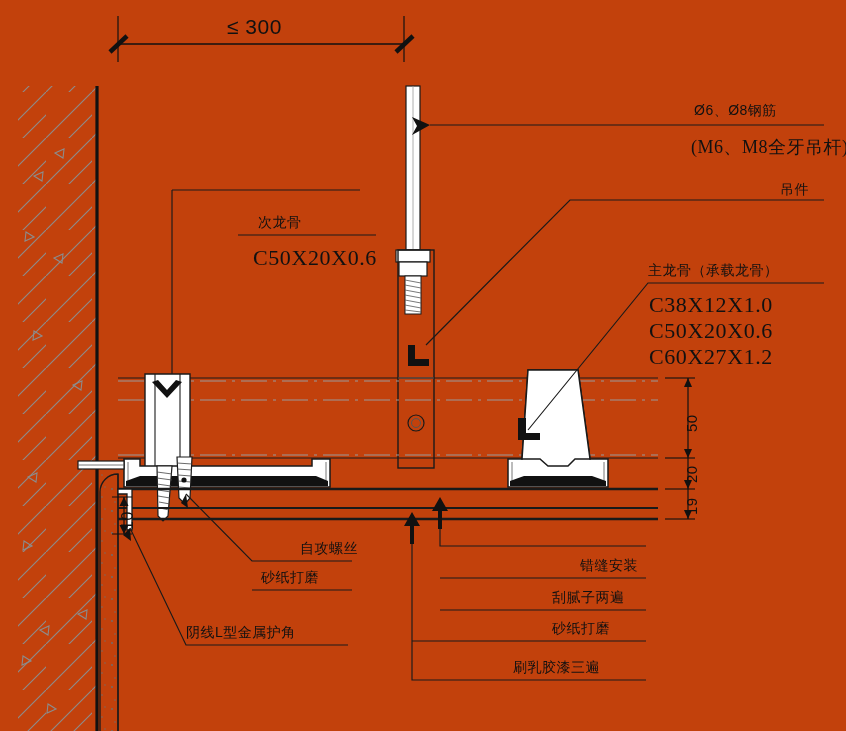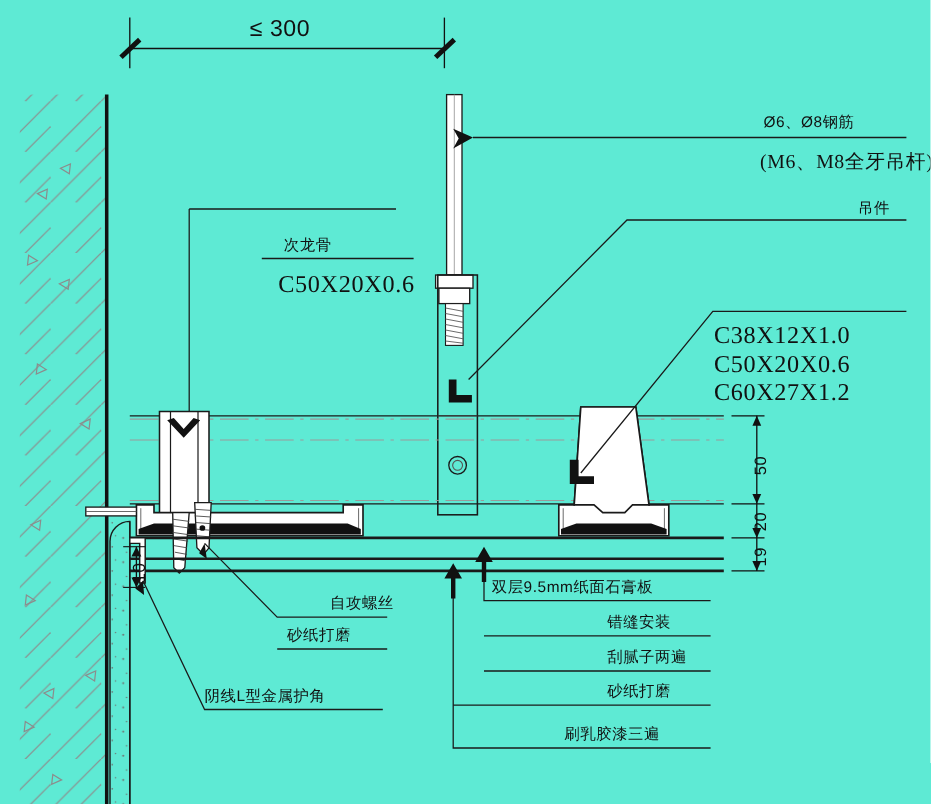--- a/index.html
+++ b/index.html
@@ -4,21 +4,21 @@
 <style>
   html,body{margin:0;padding:0;background:#ffffff;}
   body{
     font-family:"Liberation Sans","DejaVu Sans",sans-serif;
     -webkit-font-smoothing:antialiased;
   }
   #stage{
     position:relative;
     width:846px;
     height:731px;
-    background:#5eead4;
+    background:#c2410c;
     overflow:hidden;
   }
   #stage svg{position:absolute;left:0;top:0;}
 
   .lbl{
     position:absolute;
     font-family:"Liberation Sans","DejaVu Sans",sans-serif;
     color:#111;
     white-space:nowrap;
     line-height:1;
@@ -256,38 +256,38 @@
   </svg>
 
   <div class="lbl dim" style="left:227px; top:16px;">≤ 300</div>
 
   <div class="lbl cn" style="left:694px; top:103px;">Ø6、Ø8钢筋</div>
 
   <div class="lbl paren" style="left:691px; top:138px;">(M6、M8全牙吊杆)</div>
 
   <div class="lbl cn" style="left:780px; top:182px;">吊件</div>
 
+  <div class="lbl cn" style="left:648px; top:263px;">主龙骨（承载龙骨）</div>
 
   <div class="lbl mono" style="left:649px; top:294px;">C38X12X1.0</div>
   <div class="lbl mono" style="left:649px; top:320px;">C50X20X0.6</div>
   <div class="lbl mono" style="left:649px; top:346px;">C60X27X1.2</div>
 
 
   <div class="lbl cn" style="left:258px; top:215px;">次龙骨</div>
 
   <div class="lbl mono" style="left:253px; top:247px;">C50X20X0.6</div>
 
   <div class="lbl cn" style="left:261px; top:541px;margin-left:39px;">自攻螺丝</div>
 
   <div class="lbl cn" style="left:261px; top:570px;">砂纸打磨</div>
 
   <div class="lbl cn" style="left:186px; top:625px;">阴线L型金属护角</div>
 
-  <div class="lbl cn" style="left:447px; top:526px;">双层9.5mm纸面石膏板</div>
-  <div class="lbl cn" style="left:552px; top:558px;">错缝安装</div>
+  <div class="lbl cn" style="left:580px; top:558px;">错缝安装</div>
   <div class="lbl cn" style="left:552px; top:590px;">刮腻子两遍</div>
   <div class="lbl cn" style="left:552px; top:621px;text-align:center;">砂纸打磨</div>
   <div class="lbl cn" style="left:513px; top:660px;">刷乳胶漆三遍</div>
 
   <div class="lbl vdim" style="left:684px; top:432px;">50</div>
   <div class="lbl vdim" style="left:684px; top:483px;">20</div>
   <div class="lbl vdim" style="left:684px; top:515px;">19</div>
 
   <div class="lbl vdim" style="left:120px; top:530px; font-size:16px;">10</div>
 

